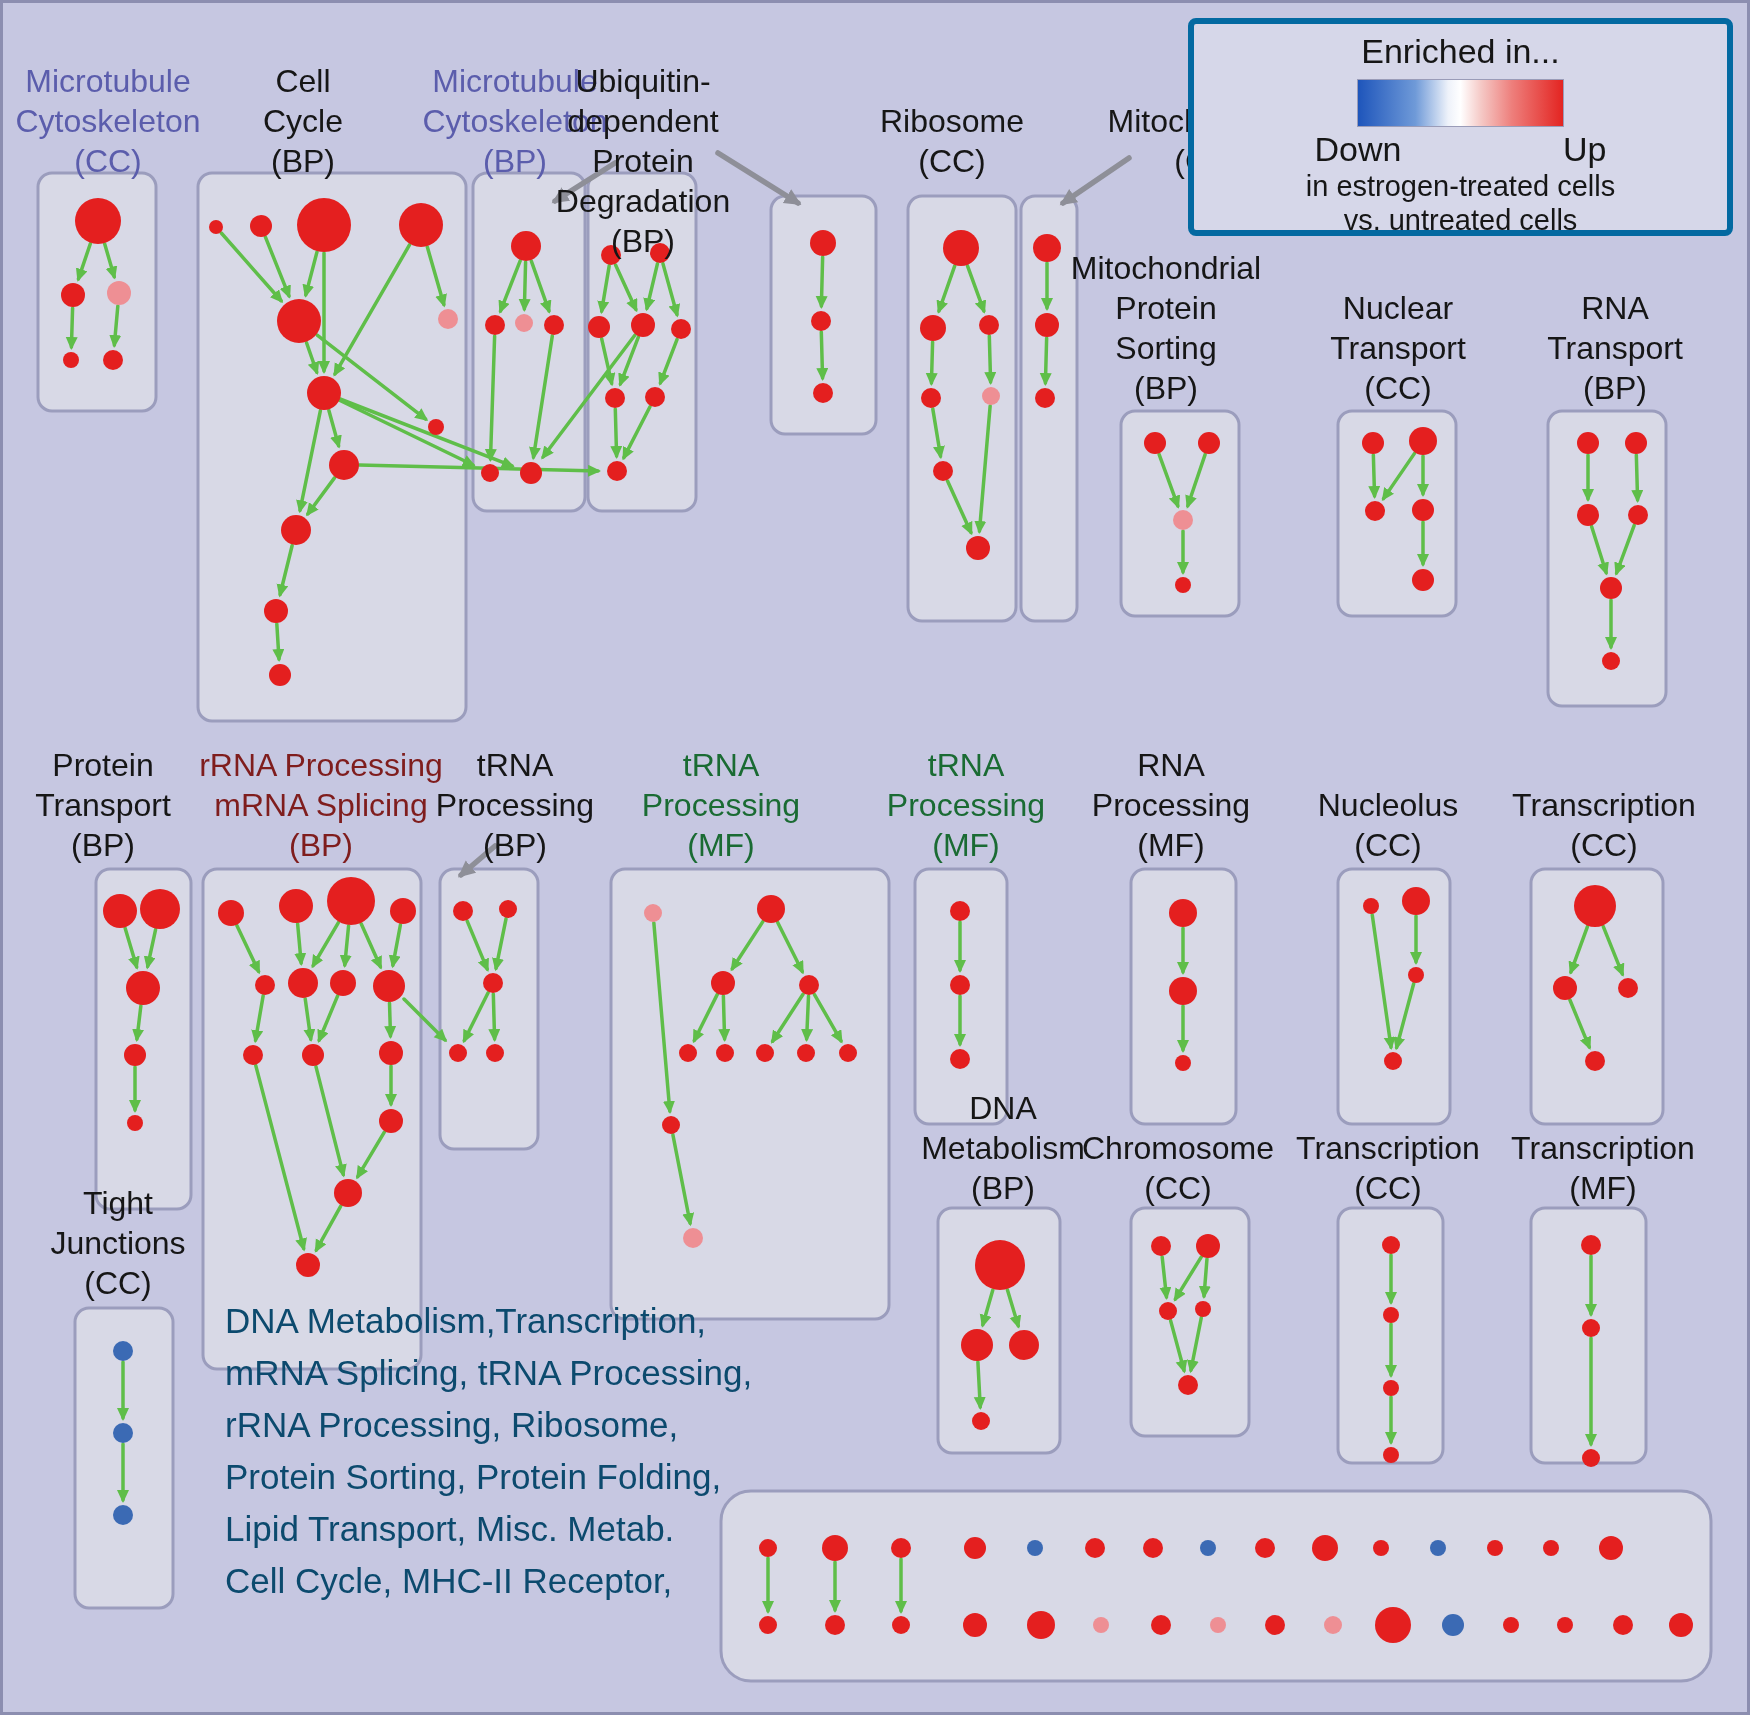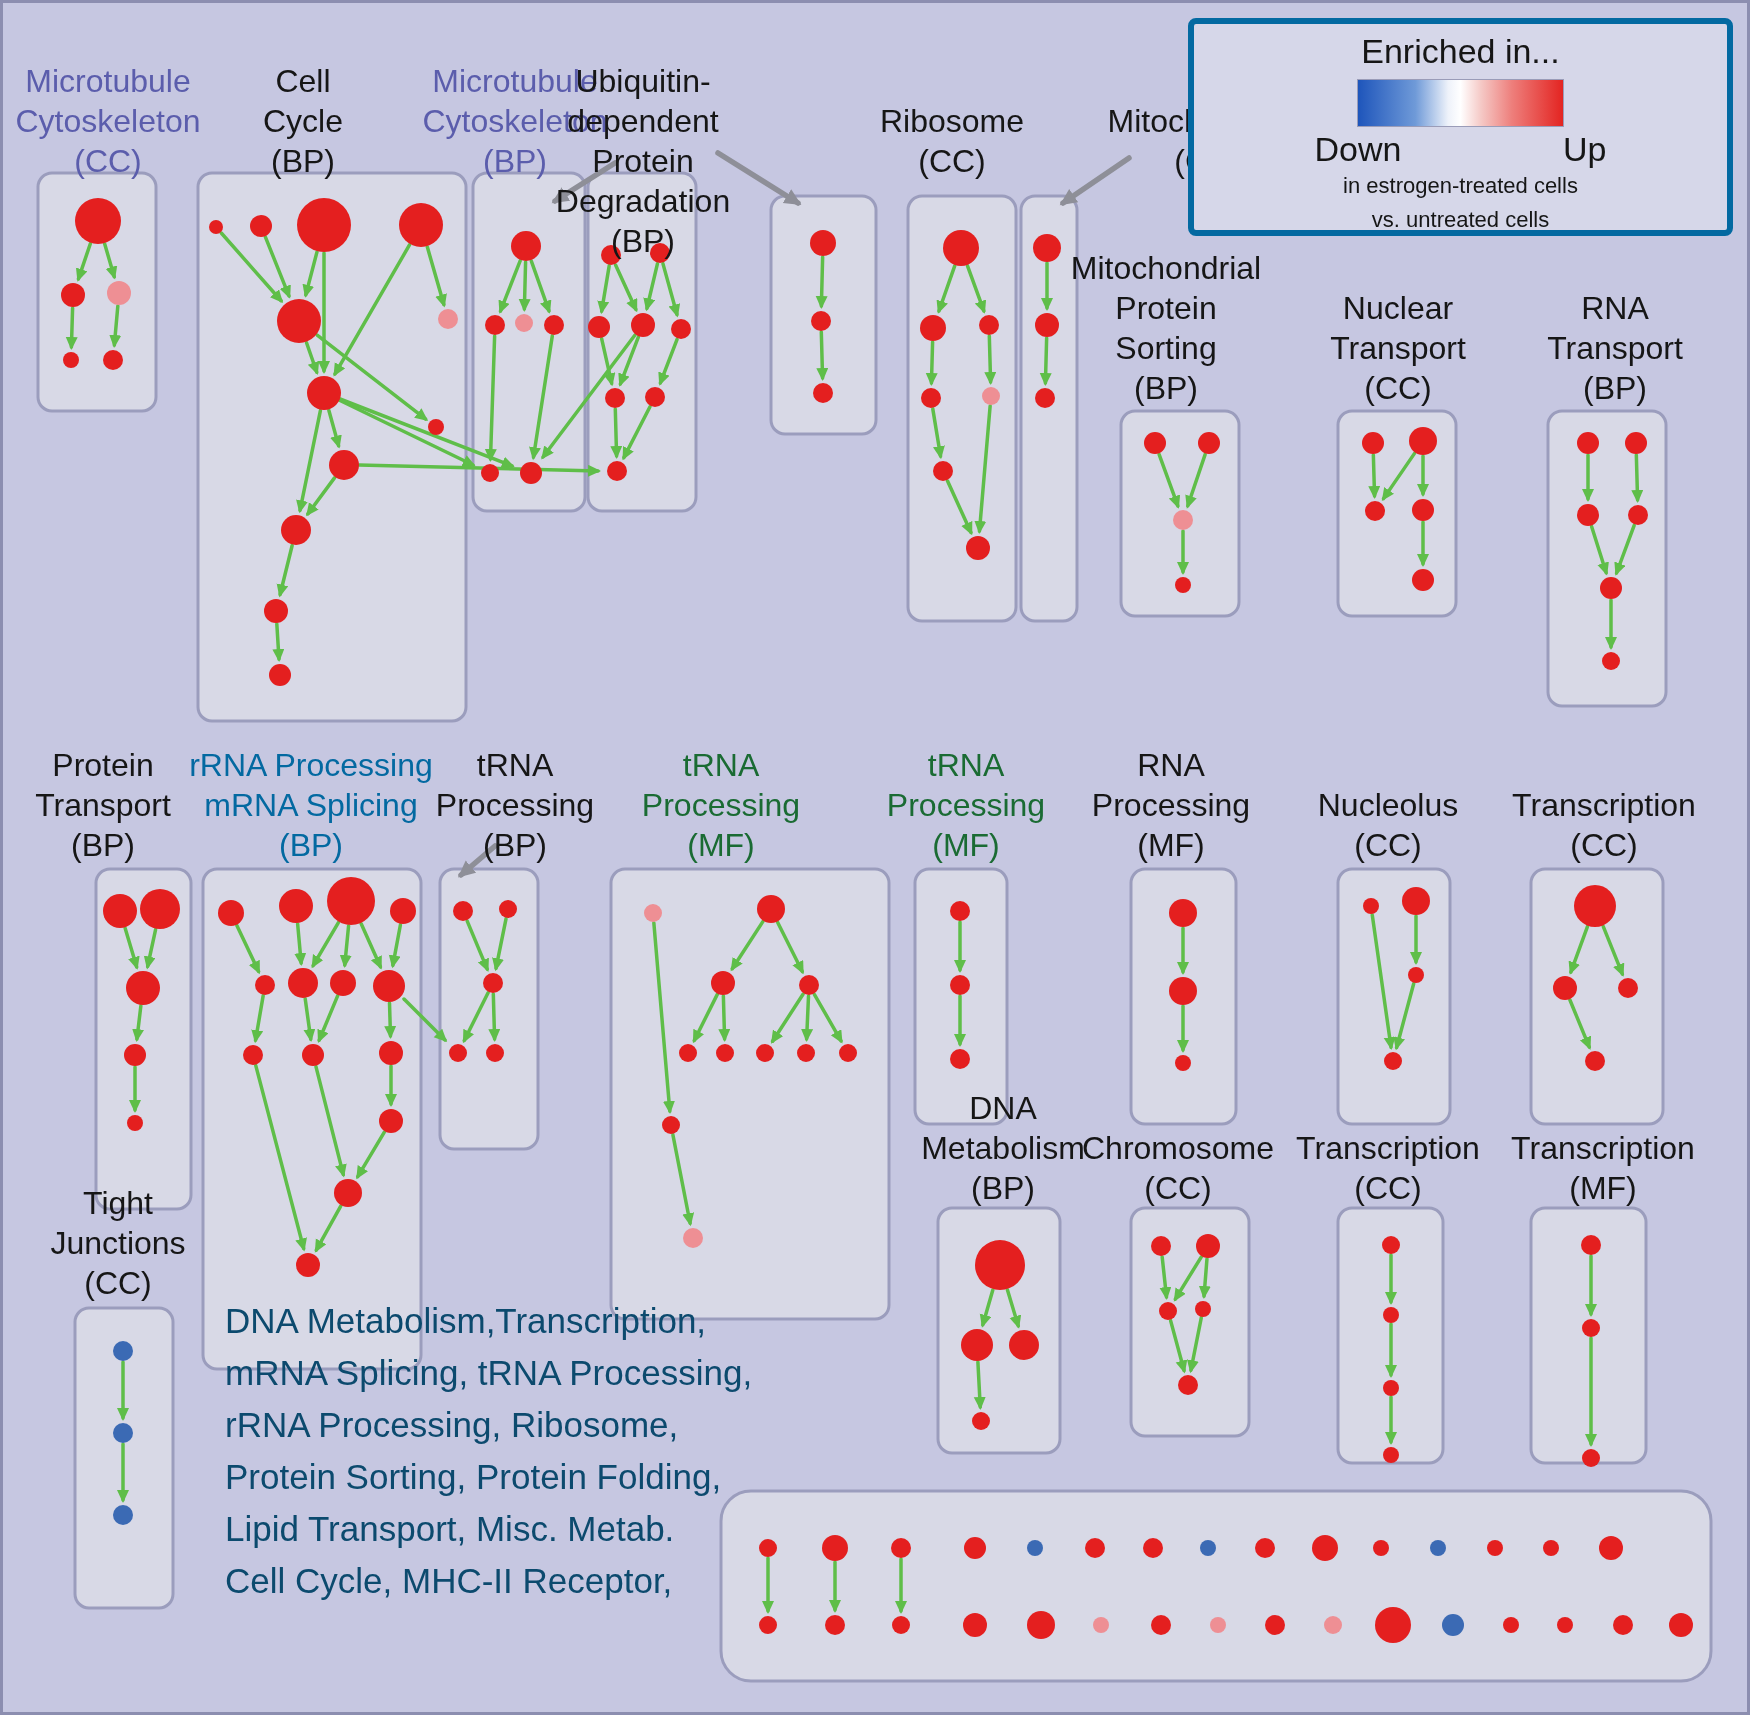--- a/index.html
+++ b/index.html
@@ -34,21 +34,21 @@
   .legend-title{font-size:34px;margin-top:8px;}
   .legend-bar{
     width:205px;height:46px;margin:8px auto 2px auto;
     border:1px solid #9a9cb8;
     background:linear-gradient(90deg,#1e55bb 0%,#6f9ad8 28%,#eef2fa 44%,#ffffff 50%,#f5c9c6 60%,#ee7f7c 75%,#e32421 100%);
   }
   .legend-ends{
     width:292px;margin:0 auto;display:flex;justify-content:space-between;
     font-size:34px;line-height:40px;gap:15px;
   }
-  .legend-sub{font-size:22px;line-height:34px;}
+  .legend-sub{font-size:29px;line-height:34px;}
   .misc-text{
     position:absolute;left:222px;top:1292px;
     font-size:35px;line-height:52px;color:#0c4a6e;
     white-space:nowrap;
   }
 </style>
 </head>
 <body>
 
 <div id="figure">
@@ -422,21 +422,21 @@
       <div class="cluster-label" style="left: 1612px; top: 285px; color: rgb(22, 22, 22);">
         <div>RNA</div>
         <div>Transport</div>
         <div>(BP)</div>
       </div>
       <div class="cluster-label" style="left: 100px; top: 742px; color: rgb(22, 22, 22);">
         <div>Protein</div>
         <div>Transport</div>
         <div>(BP)</div>
       </div>
-      <div class="cluster-label" style="left: 308px; top: 742px; color: #0369a1;">
+      <div class="cluster-label" style="left: 318px; top: 742px; color: #7f1d1d;">
         <div>rRNA Processing</div>
         <div>mRNA Splicing</div>
         <div>(BP)</div>
       </div>
       <div class="cluster-label" style="left: 512px; top: 742px; color: rgb(22, 22, 22);">
         <div>tRNA</div>
         <div>Processing</div>
         <div>(BP)</div>
       </div>
       <div class="cluster-label" style="left: 718px; top: 742px; color: rgb(26, 107, 51);">

